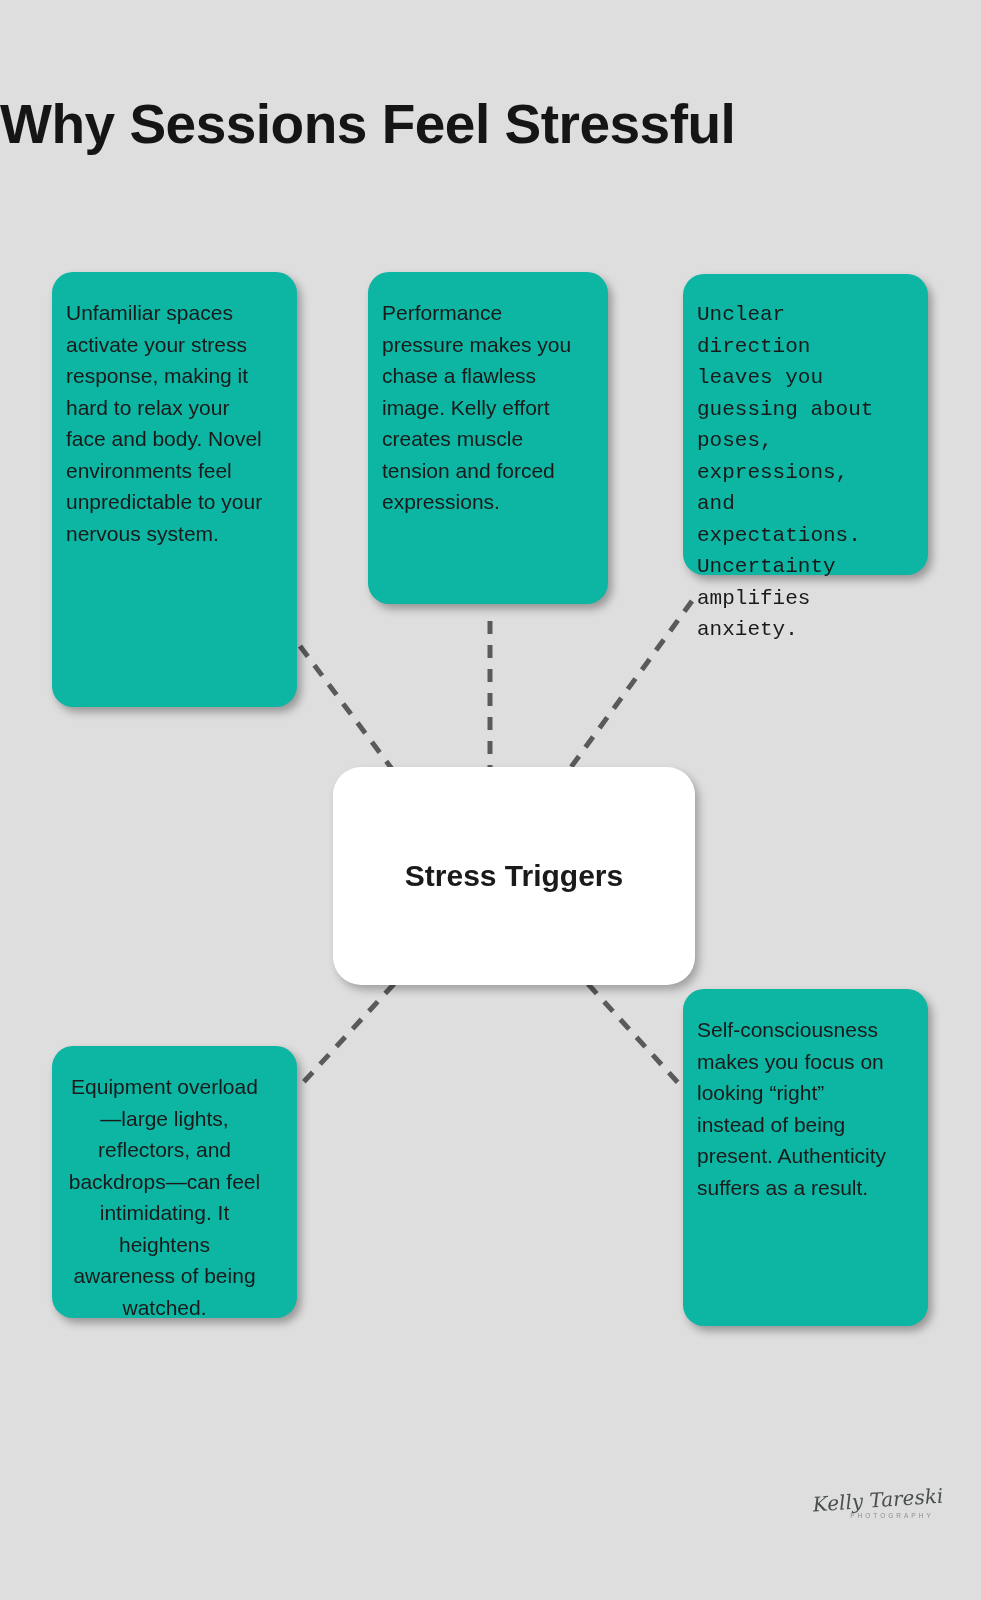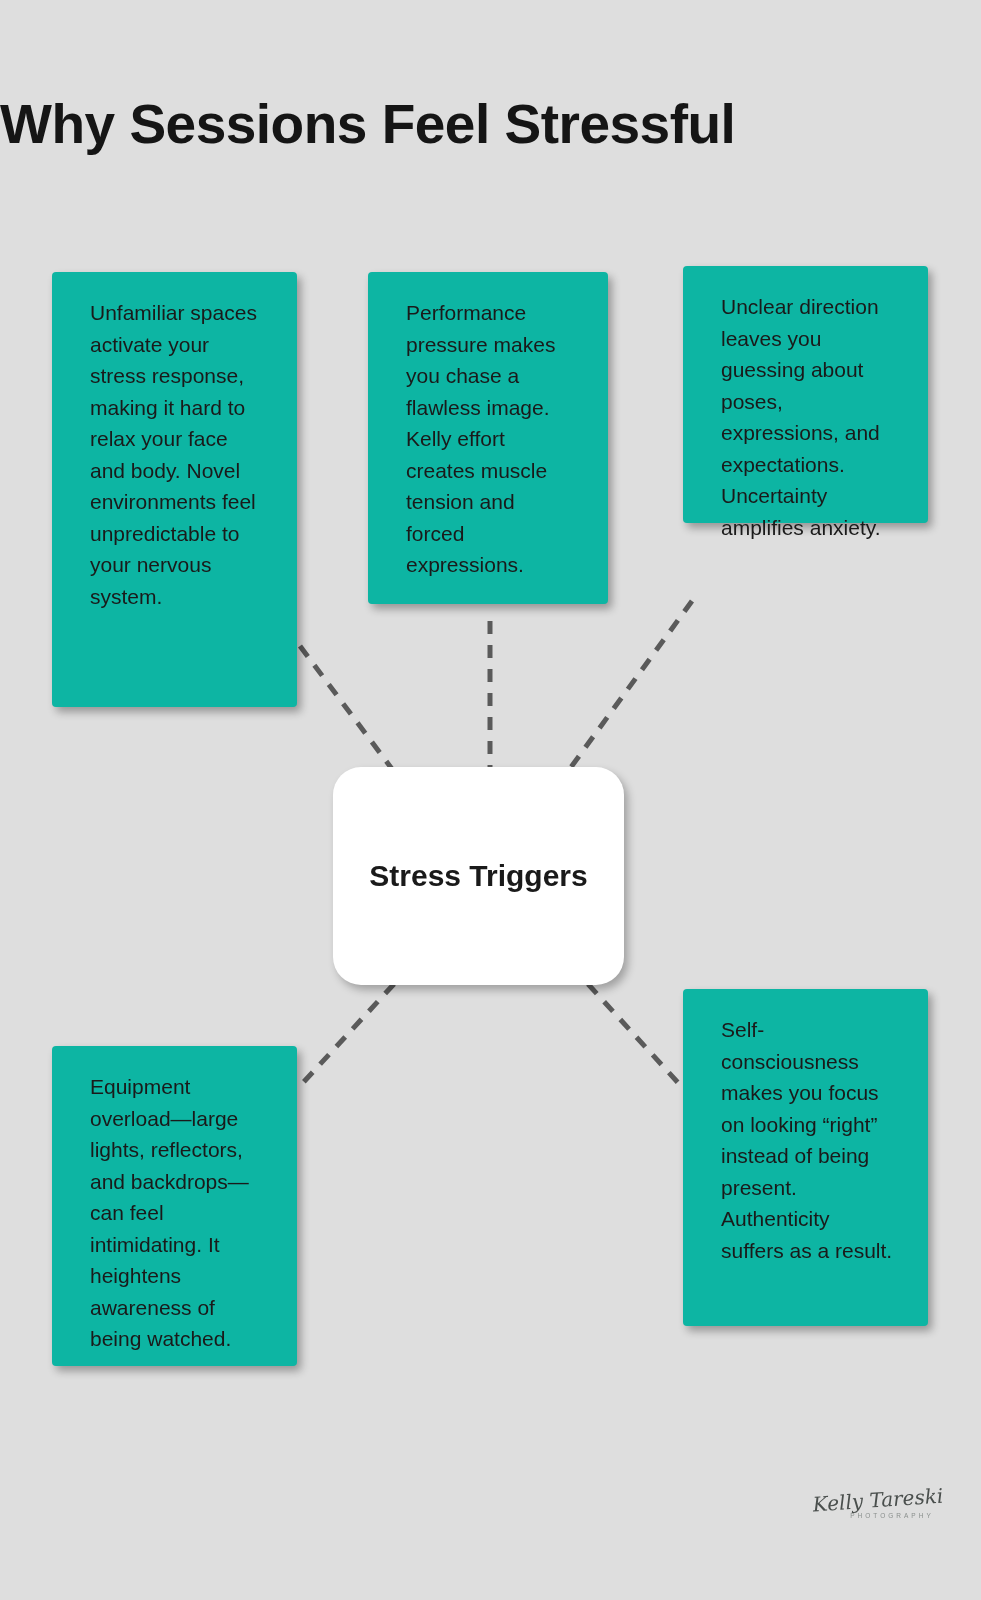--- a/index.html
+++ b/index.html
@@ -42,40 +42,40 @@
     height:1600px;
   }
   .connectors line{
     stroke:var(--connector);
     stroke-width:5;
     stroke-dasharray:13 11;
   }
   .node{
     position:absolute;
     background:var(--node-fill);
-    border-radius:4px;
+    border-radius:21px;
     box-shadow:4px 5px 9px rgba(0,0,0,0.32);
-    padding:25px 34px 24px 38px;
+    padding:25px 34px 24px 14px;
     color:var(--text);
   }
   .node p{
     font-size:21px;
     line-height:31.5px;
     color:var(--text);
   }
   .node-tl{left:52px;top:272px;width:245px;height:435px;}
   .node-tm{left:368px;top:272px;width:240px;height:332px;}
-  .node-tr{left:683px;top:266px;width:245px;height:257px;}
-  .node-bl{left:52px;top:1046px;width:245px;height:320px;}
+  .node-tr{left:683px;top:274px;width:245px;height:301px;font-family:Liberation Mono, monospace;}
+  .node-bl{left:52px;top:1046px;width:245px;height:272px;text-align:center;}
   .node-br{left:683px;top:989px;width:245px;height:337px;}
   .center-node{
     position:absolute;
     left:333px;
     top:767px;
-    width:291px;
+    width:362px;
     height:218px;
     background:var(--center-fill);
     border-radius:28px;
     box-shadow:4px 5px 9px rgba(0,0,0,0.28);
     display:flex;
     align-items:center;
     justify-content:center;
   }
   .center-node span{
     font-size:30px;

